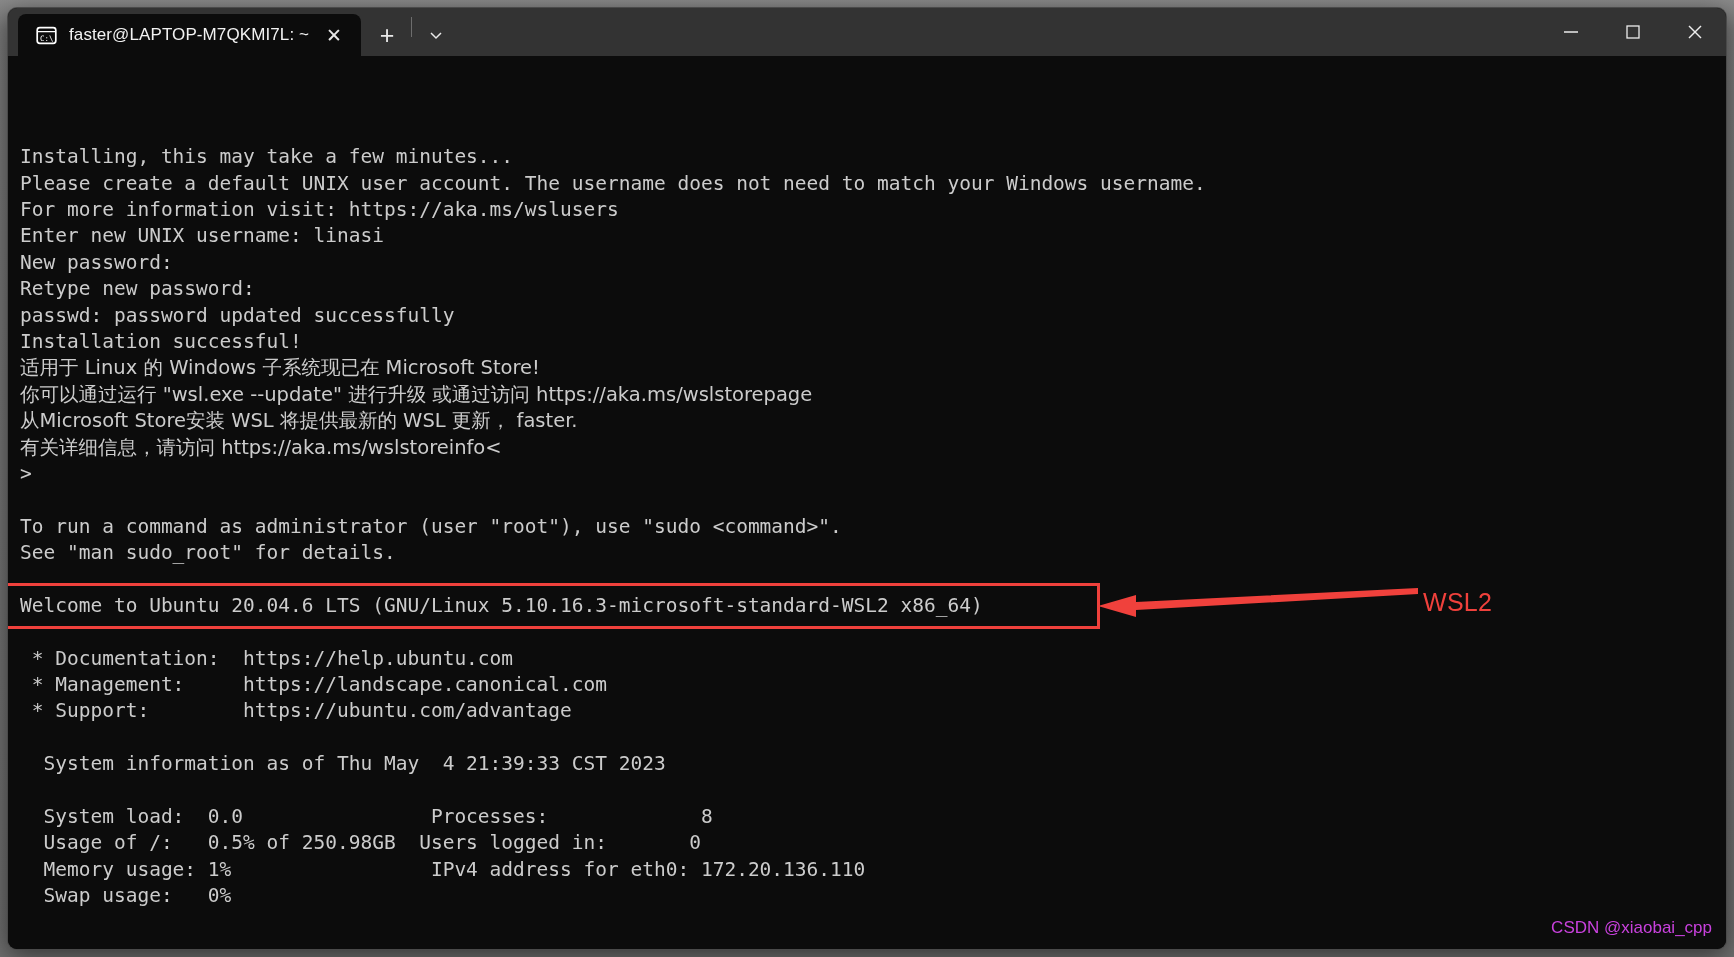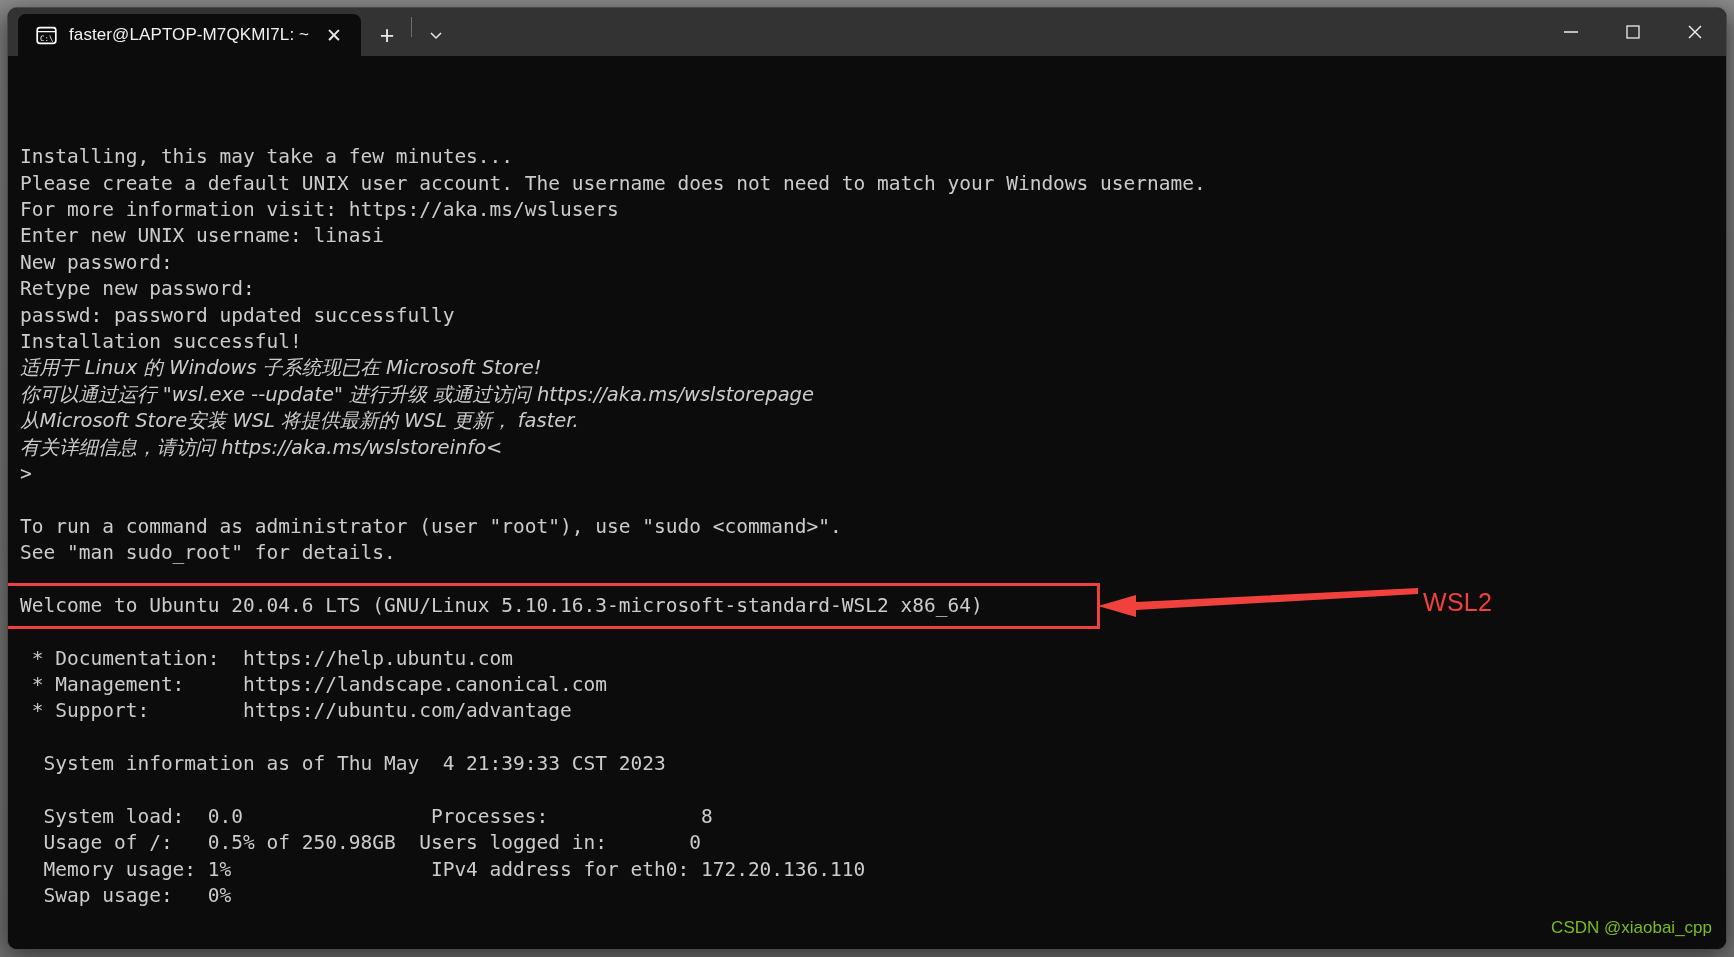--- a/index.html
+++ b/index.html
@@ -122,21 +122,20 @@
     white-space: pre;
     overflow: hidden;
   }
   .line {
     white-space: pre;
     height: 26.4px;
   }
   .cjk {
     font-family: "DejaVu Sans", "Liberation Sans", sans-serif;
     font-size: 19.5px;
-    font-style: italic;
   }
 
   
   #annotations {
     position: absolute;
     inset: 0;
     pointer-events: none;
   }
   #highlight-box {
     position: absolute;
@@ -160,21 +159,21 @@
     position: absolute;
     left: 1090px;
     top: 495px;
   }
 
   
   #watermark {
     position: absolute;
     right: 14px;
     bottom: 8px;
-    color: #84cc16;
+    color: #d946ef;
     font-family: "Liberation Sans", sans-serif;
     font-size: 17px;
     opacity: .92;
   }
 </style>
 </head>
 <body>
 
 <div id="desktop">
 

